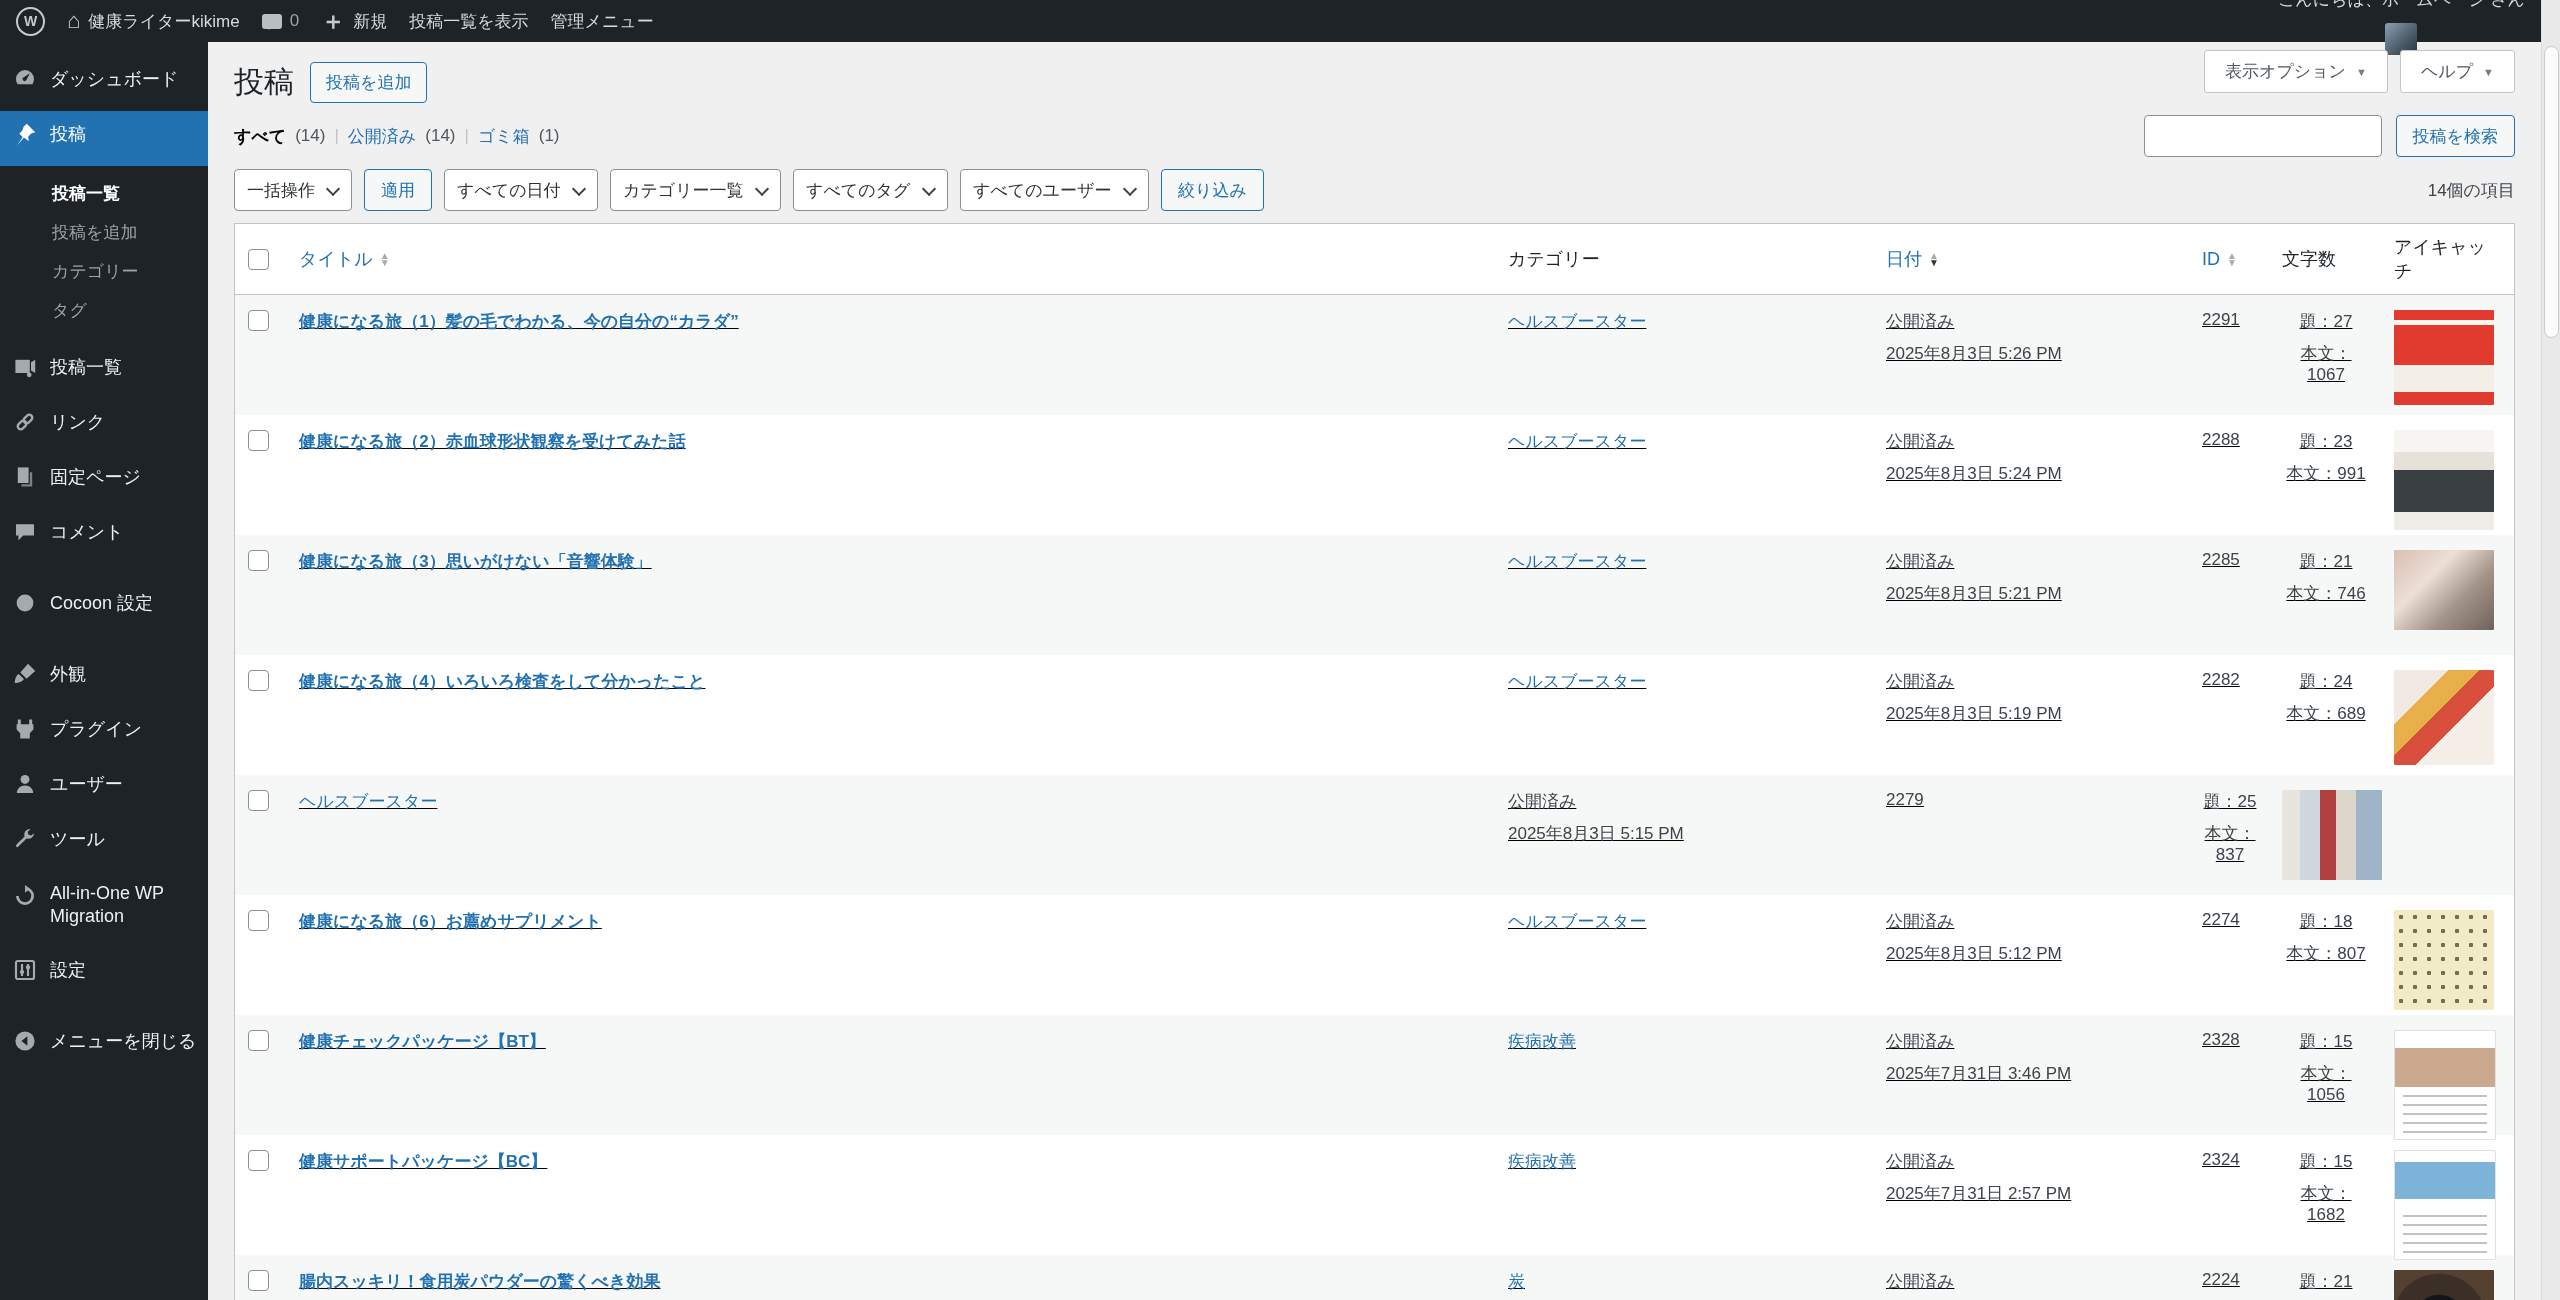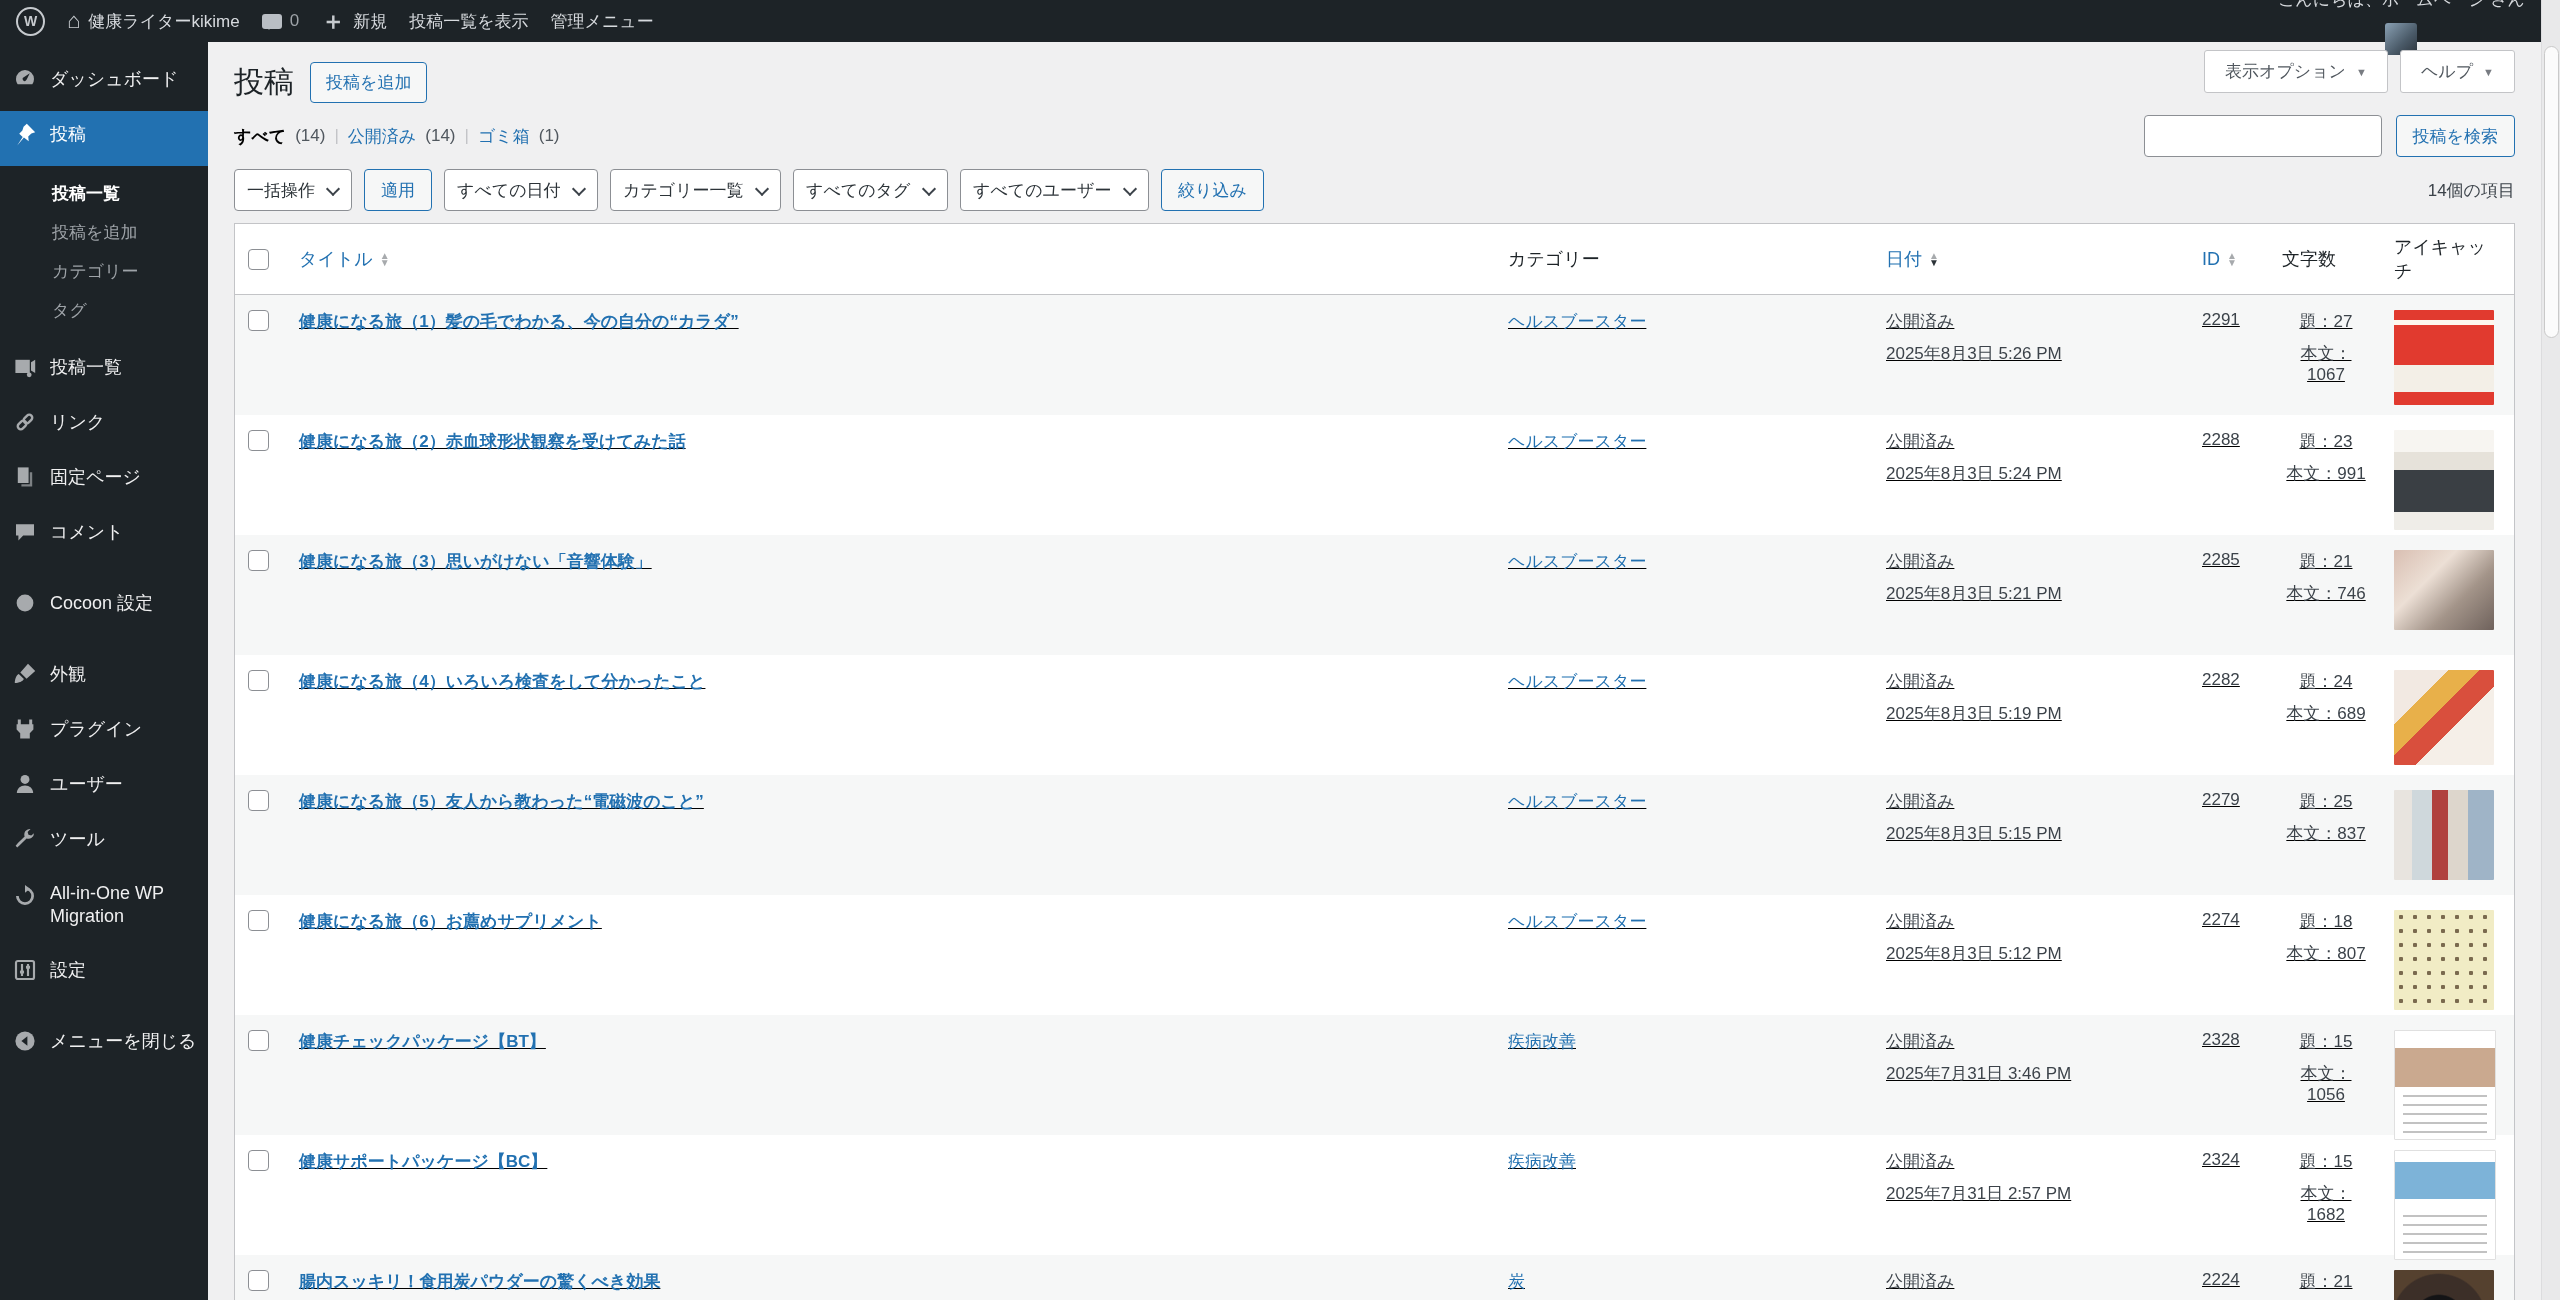--- a/index.html
+++ b/index.html
@@ -386,21 +386,20 @@
                 <div>題：24</div>
                 <div>本文：689</div>
               </div>
             <div class="cell">
                 <div class="thumb t4"></div>
               </div>
           </div>
 
           <div class="prow odd">
             <div class="cell c-cb"><input type="checkbox" class="cb" style=""></div>
-            <div class="cell"><a class="rowtitle">健康になる旅（5）友人から教わった“電磁波のこと”</a></div>
             <div class="cell"><a class="catlink">ヘルスブースター</a></div>
             <div class="cell">
                 <div>公開済み</div>
                 <div class="datetext">2025年8月3日 5:15 PM</div>
               </div>
             <div class="cell">2279</div>
             <div class="cell c-chars">
                 <div>題：25</div>
                 <div>本文：837</div>
               </div>

